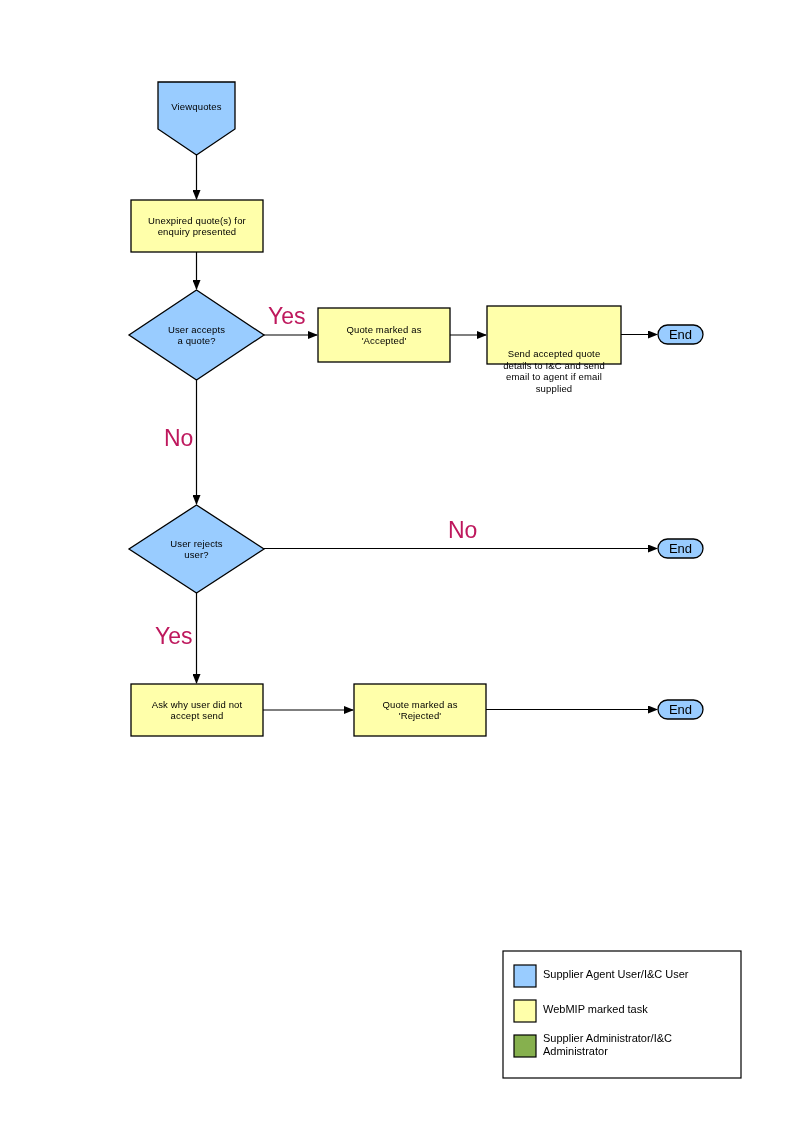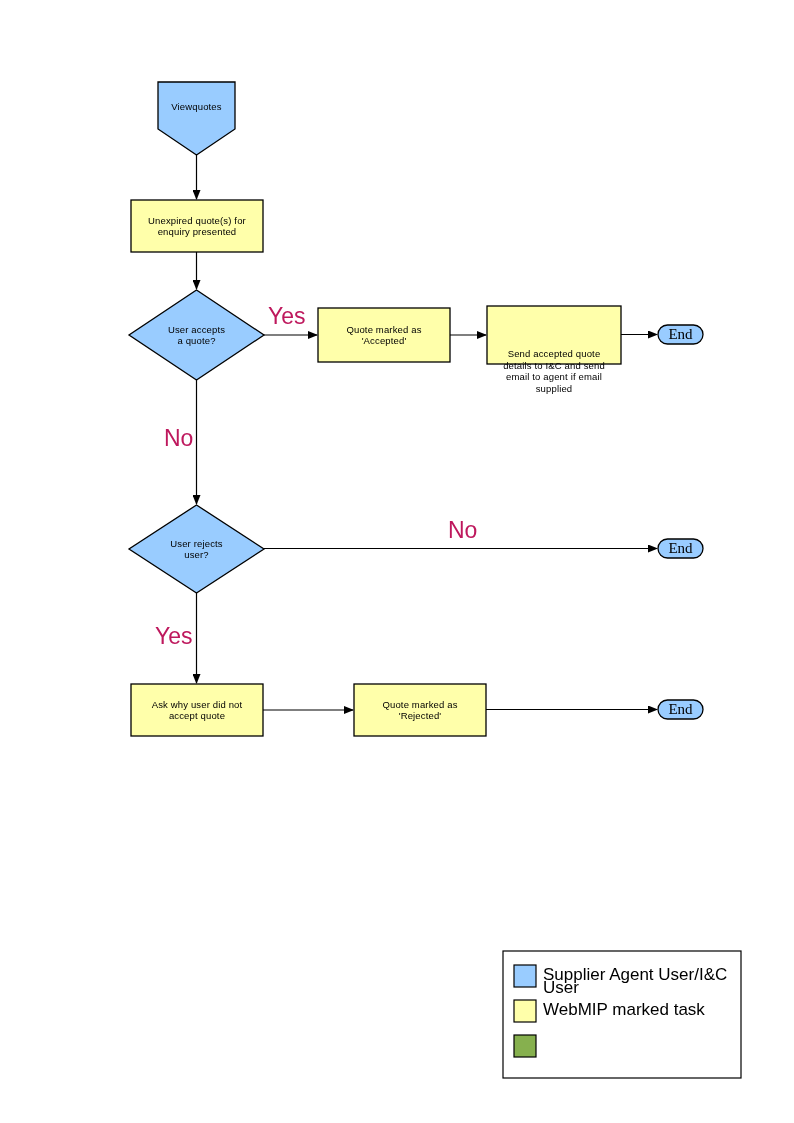--- a/index.html
+++ b/index.html
@@ -46,32 +46,32 @@
     position: absolute;
     font-family: "Liberation Sans", sans-serif;
     font-size: 23px;
     line-height: 23px;
     color: #be185d;
     white-space: nowrap;
   }
   .legend-text {
     position: absolute;
     font-family: "Liberation Sans", sans-serif;
-    font-size: 17px;
+    font-size: 11px;
     line-height: 13px;
     color: #000000;
     white-space: pre-line;
   }
   .end-label {
     position: absolute;
     display: flex;
     align-items: center;
     justify-content: center;
-    font-family: Liberation Serif, serif;
-    font-size: 15px;
+    font-family: Liberation Sans, sans-serif;
+    font-size: 13px;
     color: #000000;
   }
 </style>
 </head>
 <body>
 
 <div id="diagram-root">
 
   <svg id="flow-svg" viewBox="0 0 794 1123" xmlns="http://www.w3.org/2000/svg">
     <defs>
@@ -148,33 +148,35 @@
 supplied</div>
 
   <div class="end-label" style="left:658px; top:325px; width:45px; height:19px;">End</div>
 
   <div class="node-label" style="left:140px; top:526px; width:113px; height:46px;">User rejects
 user?</div>
 
   <div class="end-label" style="left:658px; top:539px; width:45px; height:19px;">End</div>
 
   <div class="node-label" style="left:131px; top:684px; width:132px; height:52px;">Ask why user did not
-accept quote</div>
+accept send</div>
 
   <div class="node-label" style="left:354px; top:684px; width:132px; height:52px;">Quote  marked as
 'Rejected'</div>
 
   <div class="end-label" style="left:658px; top:700px; width:45px; height:19px;">End</div>
 
   <div class="edge-label" style="left:268px; top:305px;">Yes</div>
 
   <div class="edge-label" style="left:164px; top:427px;">No</div>
 
   <div class="edge-label" style="left:448px; top:519px;">No</div>
 
   <div class="edge-label" style="left:155px; top:625px;">Yes</div>
 
   <div class="legend-text" style="left:543px; top:968px; width:192px;">Supplier Agent User/I&amp;C User</div>
 
   <div class="legend-text" style="left:543px; top:1003px; width:192px;">WebMIP marked task</div>
 
+  <div class="legend-text" style="left:543px; top:1032px; width:192px;">Supplier Administrator/I&amp;C
+Administrator</div>
 
 </div>
 
 </body></html>

